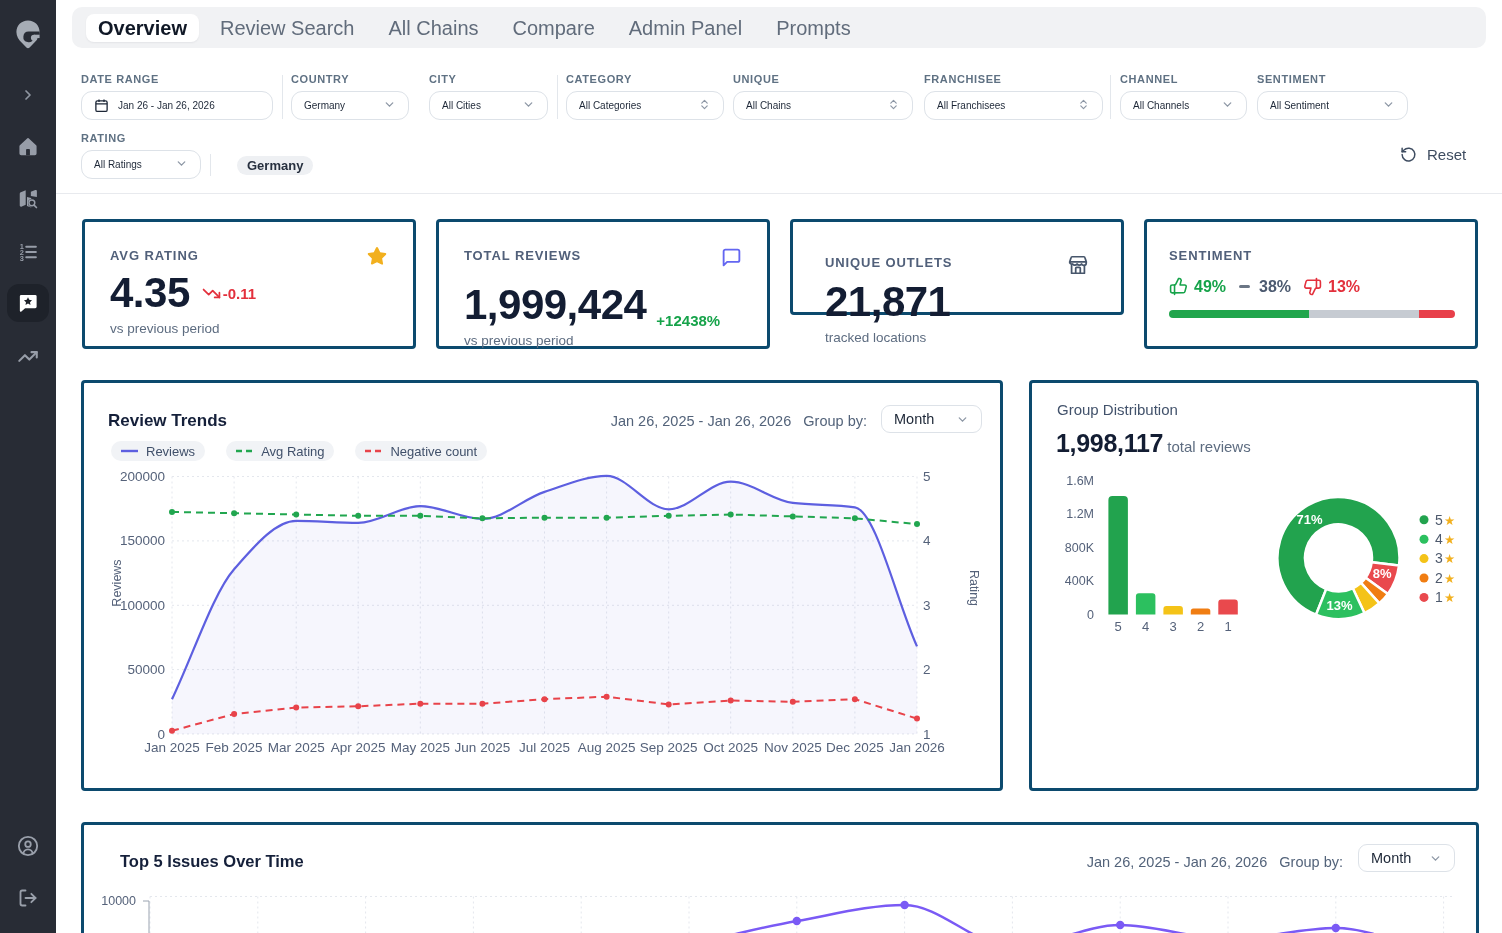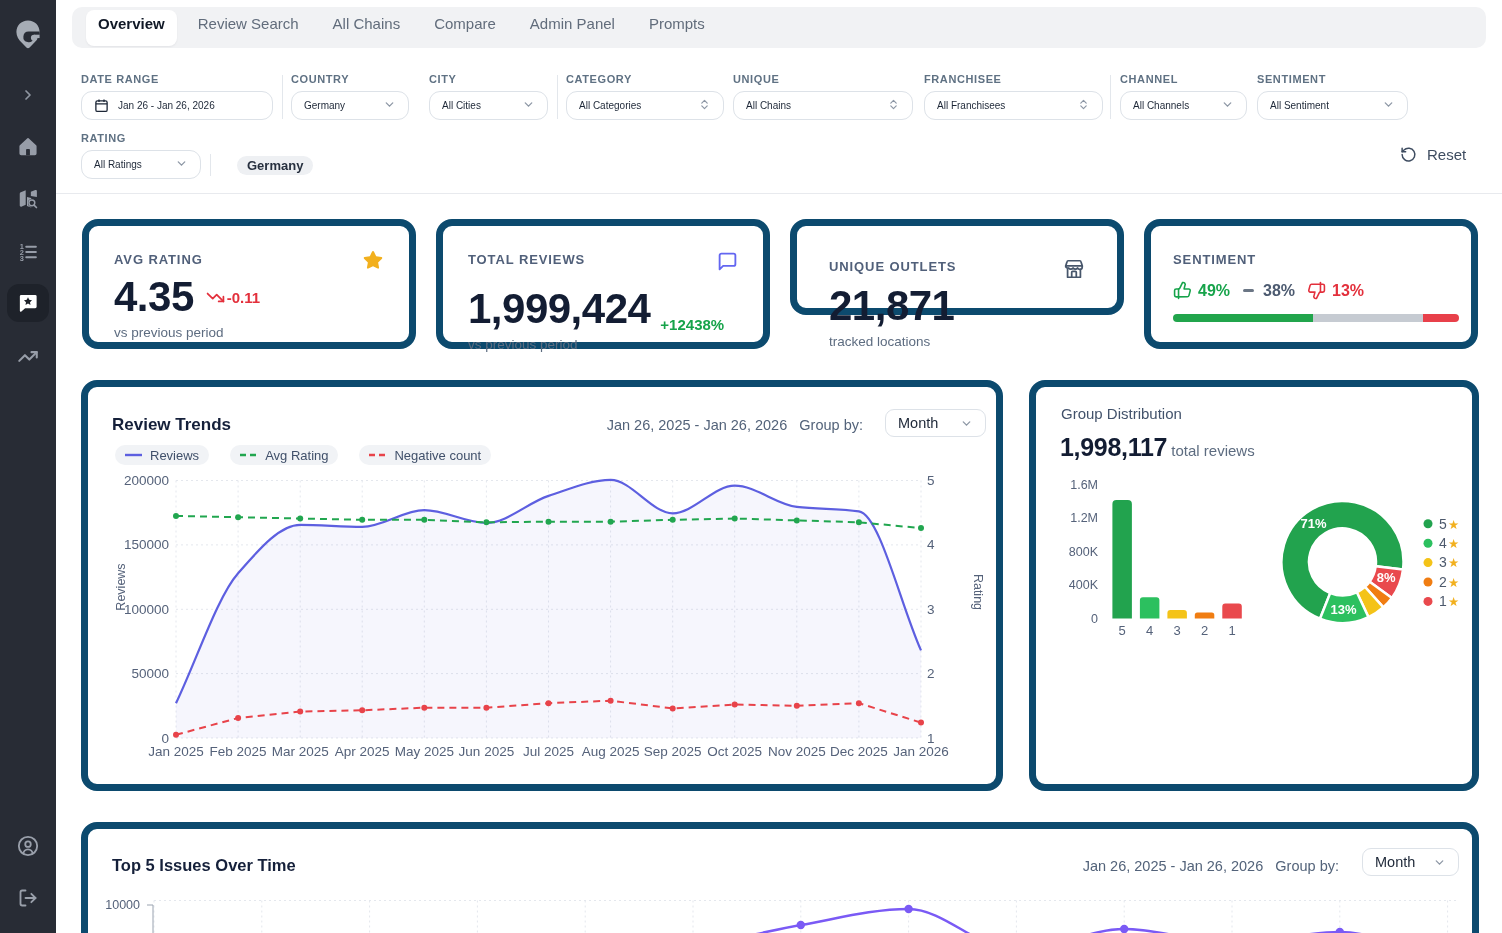--- a/index.html
+++ b/index.html
@@ -8,33 +8,33 @@
 .abs{position:absolute}
 
 #side{position:absolute;left:0;top:0;width:56px;height:933px;background:#282c35}
 #side svg{display:block}
 .sicon{position:absolute;left:50%;transform:translateX(-50%)}
 .active-tile{position:absolute;left:7px;top:284px;width:42px;height:38px;
  background:#1e222a;border-radius:12px}
 
 #tabbar{position:absolute;left:72px;top:7px;width:1414px;height:41px;
  background:#f1f2f4;border-radius:10px;display:flex;align-items:center;padding:0 14px}
-.tab{font-size:15px;color:#616c7b;padding:0 17px;height:36px;line-height:28px;white-space:nowrap}
+.tab{font-size:20px;color:#616c7b;padding:0 17px;height:28px;line-height:28px;white-space:nowrap}
 .tab.on{background:#fff;color:#101826;font-weight:700;border-radius:8px;
  box-shadow:0 1px 2px rgba(16,24,40,.06);padding:0 12px;margin-right:4px}
 
 .flabel{position:absolute;font-size:11px;font-weight:700;color:#5f7183;
  letter-spacing:.6px;top:73px}
 .finput{position:absolute;top:91px;height:29px;border:1px solid #dde2e8;
  border-radius:11px;background:#fff;display:flex;align-items:center;
  font-size:10px;color:#1d2737;font-weight:400;padding:0 12px;white-space:nowrap}
 .finput .chev{margin-left:auto;color:#8d97a5}
 .vdiv{position:absolute;width:1px;background:#e3e7ec;top:73px;height:46px}
 
-.card{position:absolute;background:#fff;border:7px solid #0c4a6e;border-radius:16px}
+.card{position:absolute;background:#fff;border:3px solid #0c4a6e;border-radius:4px}
 .slabel{font-size:13px;font-weight:700;color:#51607a;letter-spacing:.9px}
 .bignum{font-size:42px;font-weight:700;color:#131d33;letter-spacing:-.5px}
 .sub{font-size:13.5px;color:#5d6c80}
 .ghead{font-size:17px;font-weight:700;color:#15203a}
 .gdate{font-size:14.5px;color:#53637a}
 .gsel{height:28px;border:1px solid #dde2e8;border-radius:9px;background:#fff;
  display:flex;align-items:center;font-size:14.5px;color:#1d2737;padding:0 12px}
 .lchip{height:20px;background:#f1f3f6;border-radius:10px;display:flex;
  align-items:center;font-size:13px;color:#40506a;padding:0 10px}
 </style></head><body>
@@ -353,21 +353,21 @@
         <circle cx="392" cy="195.0" r="4.5" fill="#f07d12"></circle>
         <text x="403" y="199.8" font-size="14" fill="#4d596c">2</text>
         <text x="412" y="199.8" font-size="12.5" fill="#f2b01e">★</text>
         <circle cx="392" cy="214.4" r="4.5" fill="#e9494d"></circle>
         <text x="403" y="219.20000000000002" font-size="14" fill="#4d596c">1</text>
         <text x="412" y="219.20000000000002" font-size="12.5" fill="#f2b01e">★</text>
       </svg>
 </div>
 
 <div class="card" style="left:81px;top:822px;width:1398px;height:130px">
-<div class="ghead" style="position:absolute;left:24px;top:27px;font-size:16.5px">Top 5 Issues Over Time</div>
+<div class="ghead" style="position:absolute;left:36px;top:27px;font-size:16.5px">Top 5 Issues Over Time</div>
 <div class="gdate" style="position:absolute;right:133px;top:29px">Jan 26, 2025 - Jan 26, 2026&nbsp;&nbsp; Group by:</div>
 <div class="gsel" style="position:absolute;left:1274px;top:19px;width:97px">Month<svg style="margin-left:auto" width="13" height="13" viewBox="0 0 24 24" fill="none" stroke="#8d97a5" stroke-width="2.4" stroke-linecap="round">
           <path d="m6 9 6 6 6-6"></path>
         </svg></div>
 <svg style="position:absolute;left:0;top:0" width="1398" height="111" viewBox="0 0 1398 111">
         <path d="M66.0,71.5 V111" stroke="#e4e7ed" stroke-width="1" stroke-dasharray="2 3"></path>
         <path d="M173.8,71.5 V111" stroke="#e4e7ed" stroke-width="1" stroke-dasharray="2 3"></path>
         <path d="M281.6,71.5 V111" stroke="#e4e7ed" stroke-width="1" stroke-dasharray="2 3"></path>
         <path d="M389.4,71.5 V111" stroke="#e4e7ed" stroke-width="1" stroke-dasharray="2 3"></path>
         <path d="M497.2,71.5 V111" stroke="#e4e7ed" stroke-width="1" stroke-dasharray="2 3"></path>

